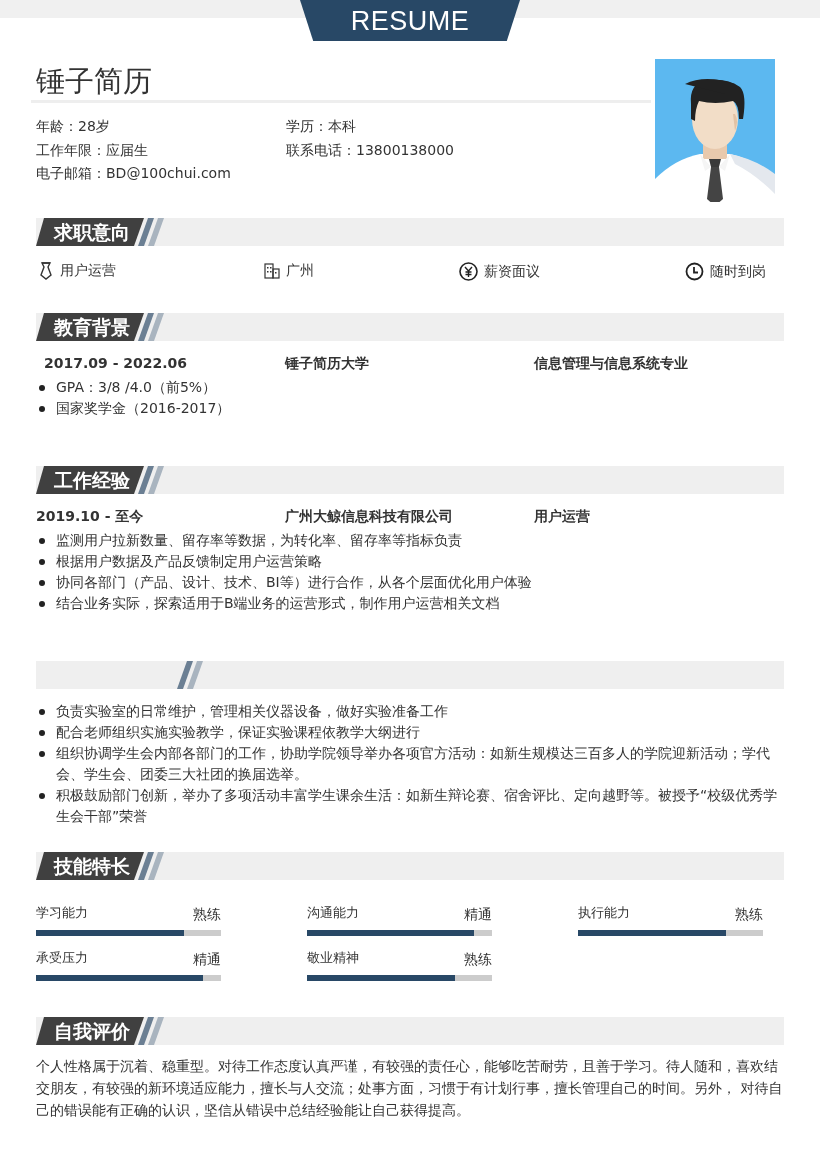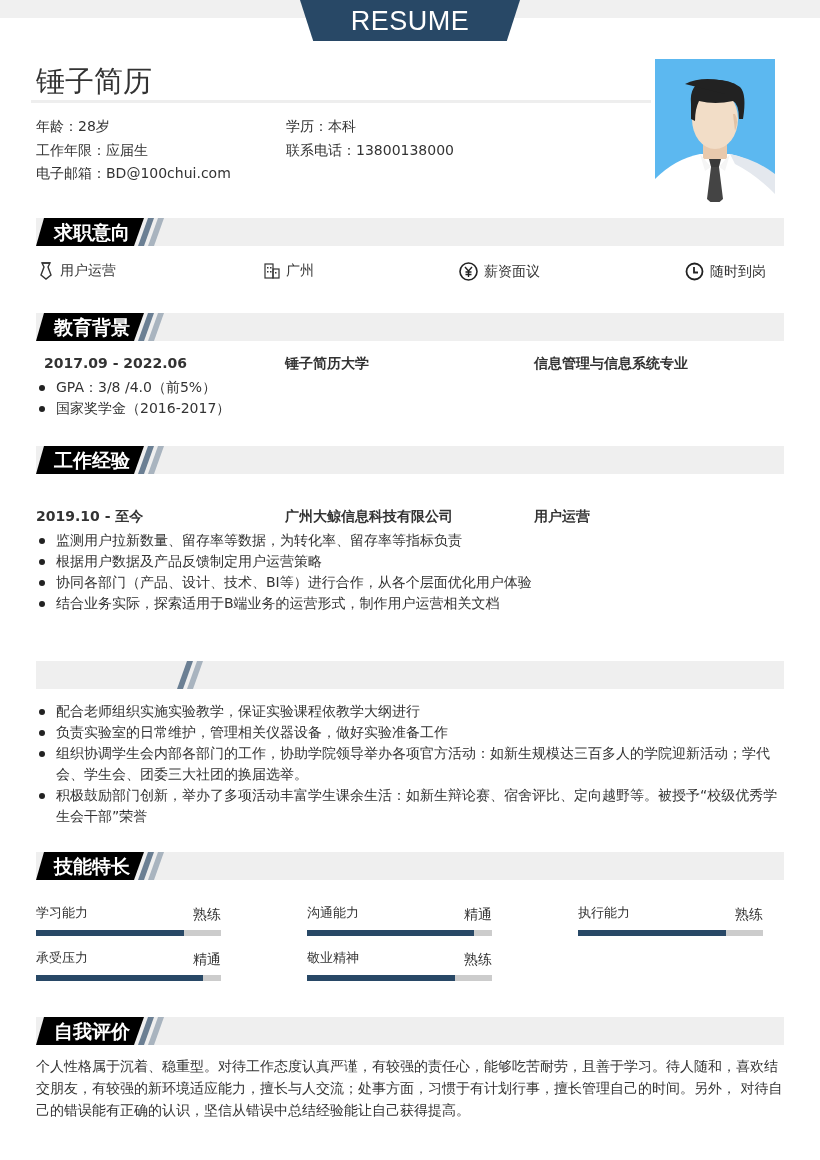--- a/index.html
+++ b/index.html
@@ -4,21 +4,21 @@
 <style>
   * { margin:0; padding:0; box-sizing:border-box; }
   body { width:820px; height:1160px; background:#fff; font-family:"DejaVu Sans","Liberation Sans",sans-serif; color:#333; position:relative; overflow:hidden; }
   .topband { position:absolute; left:0; top:0; width:820px; height:18px; background:#f0f0f0; }
   .banner { position:absolute; left:300px; top:0; width:220px; height:41px; background:#284866; clip-path:polygon(0 0,100% 0,94% 100%,6% 100%); color:#fff; font-size:27px; text-align:center; line-height:42px; font-family:"Liberation Sans",sans-serif; letter-spacing:0.5px; }
   .name { position:absolute; left:36px; top:62px; font-size:29px; color:#333; }
   .name-rule { position:absolute; left:31px; top:100px; width:620px; height:3px; background:#eeeeee; }
   .info { position:absolute; font-size:14px; color:#333; }
   .photo { position:absolute; left:655px; top:59px; width:120px; height:143px; background:#5cb8f0; overflow:hidden; }
   .sec { position:absolute; left:36px; width:748px; height:28px; background:#efefef; }
-  .sec-title { position:absolute; left:0; top:0; height:28px; background:#000000; color:#fff; font-size:19px; font-weight:bold; line-height:28px; padding:0 14px 0 18px; clip-path:polygon(8px 0,100% 0,calc(100% - 10px) 100%,0 100%); }
+  .sec-title { position:absolute; left:0; top:0; height:28px; background:#404040; color:#fff; font-size:19px; font-weight:bold; line-height:28px; padding:0 14px 0 18px; clip-path:polygon(8px 0,100% 0,calc(100% - 10px) 100%,0 100%); }
   .row { position:absolute; font-size:14px; color:#333; }
   .bold { font-weight:bold; }
   ul.bl { position:absolute; left:36px; list-style:none; font-size:14px; color:#333; }
   ul.bl li { position:relative; padding-left:20px; line-height:21px; }
   ul.bl li::before { content:""; position:absolute; left:3px; top:8px; width:6px; height:6px; border-radius:50%; background:#222; }
   .intent { position:absolute; top:262px; font-size:14px; display:flex; align-items:center; gap:6px; }
   .skill { position:absolute; width:185px; }
   .skill .lbl { font-size:13px; position:absolute; left:0; top:0; }
   .skill .lvl { font-size:14px; position:absolute; right:0; top:2px; }
   .skill .bar { position:absolute; left:0; top:26px; width:185px; height:6px; background:#cccccc; }
@@ -107,21 +107,21 @@
   </svg>
 </div>
 <div class="row bold" style="left:44px;top:355px;">2017.09 - 2022.06</div>
 <div class="row bold" style="left:285px;top:355px;">锤子简历大学</div>
 <div class="row bold" style="left:534px;top:355px;">信息管理与信息系统专业</div>
 <ul class="bl" style="top:377px;">
   <li>GPA：3/8 /4.0（前5%）</li>
   <li>国家奖学金（2016-2017）</li>
 </ul>
 
-<div class="sec" style="top:446px;">
+<div class="sec" style="top:466px;">
   <div class="sec-title">工作经验</div>
   <svg style="position:absolute;left:100px;top:0;" width="40" height="28">
     <polygon points="12,0 18,0 8,28 2,28" fill="#6b7f93"></polygon>
     <polygon points="22,0 28,0 18,28 12,28" fill="#a9b4bf"></polygon>
   </svg>
 </div>
 <div class="row bold" style="left:36px;top:508px;">2019.10 - 至今</div>
 <div class="row bold" style="left:285px;top:508px;">广州大鲸信息科技有限公司</div>
 <div class="row bold" style="left:534px;top:508px;">用户运营</div>
 <ul class="bl" style="top:530px;">
@@ -131,22 +131,22 @@
   <li>结合业务实际，探索适用于B端业务的运营形式，制作用户运营相关文档</li>
 </ul>
 
 <div class="sec" style="top:661px;">
   <svg style="position:absolute;left:139px;top:0;" width="40" height="28">
     <polygon points="12,0 18,0 8,28 2,28" fill="#6b7f93"></polygon>
     <polygon points="22,0 28,0 18,28 12,28" fill="#a9b4bf"></polygon>
   </svg>
 </div>
 <ul class="bl" style="top:701px;width:752px;">
+  <li>负责实验室的日常维护，管理相关仪器设备，做好实验准备工作</li>
   <li>配合老师组织实施实验教学，保证实验课程依教学大纲进行</li>
-  <li>负责实验室的日常维护，管理相关仪器设备，做好实验准备工作</li>
   <li>组织协调学生会内部各部门的工作，协助学院领导举办各项官方活动：如新生规模达三百多人的学院迎新活动；学代会、学生会、团委三大社团的换届选举。</li>
   <li>积极鼓励部门创新，举办了多项活动丰富学生课余生活：如新生辩论赛、宿舍评比、定向越野等。被授予“校级优秀学生会干部”荣誉</li>
 </ul>
 
 <div class="sec" style="top:852px;">
   <div class="sec-title">技能特长</div>
   <svg style="position:absolute;left:100px;top:0;" width="40" height="28">
     <polygon points="12,0 18,0 8,28 2,28" fill="#6b7f93"></polygon>
     <polygon points="22,0 28,0 18,28 12,28" fill="#a9b4bf"></polygon>
   </svg>

